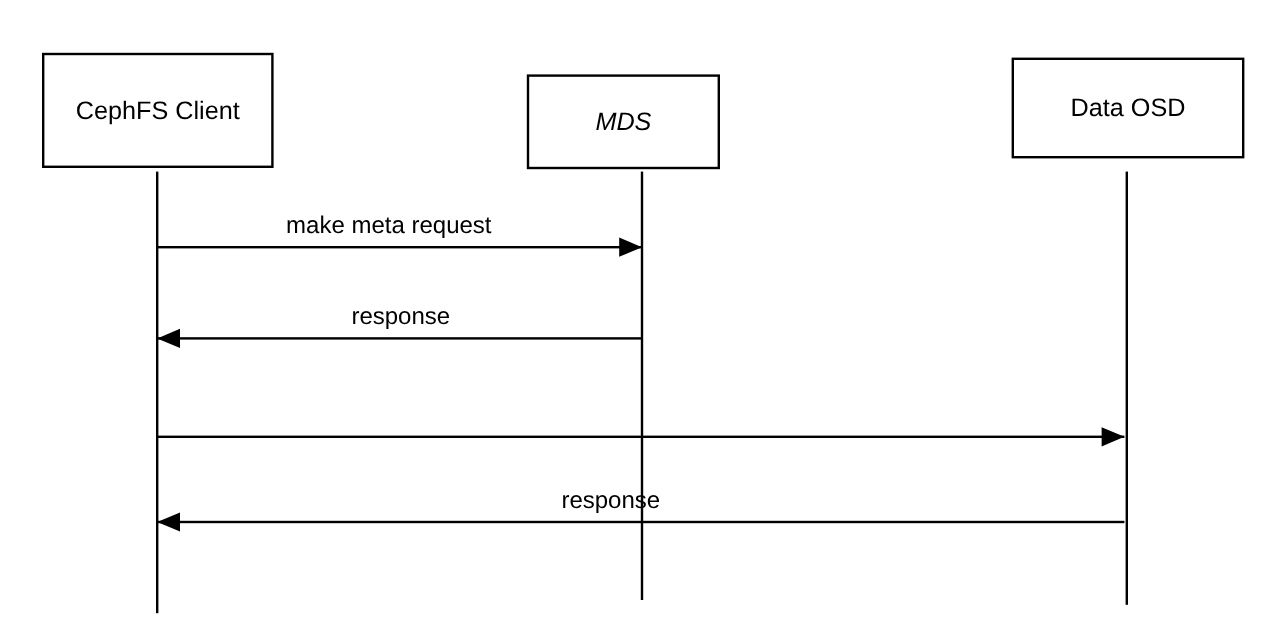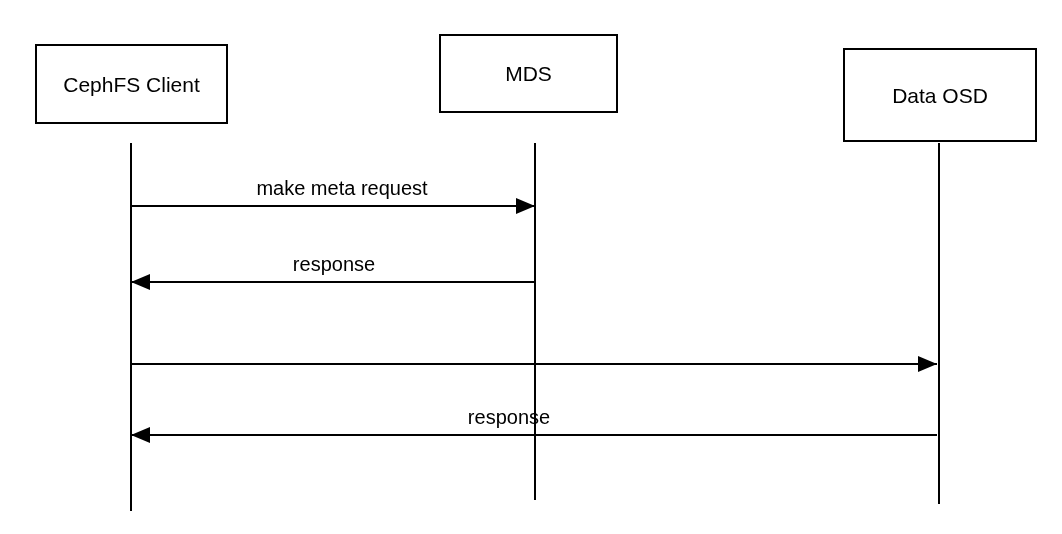--- a/index.html
+++ b/index.html
@@ -51,37 +51,37 @@
     border-bottom: 8px solid transparent;
   }
   .ah.right { border-left: 19px solid #000000; }
   .ah.left  { border-right: 19px solid #000000; }
 </style>
 </head>
 <body>
 
 <div class="canvas">
 
-  <div class="pbox" style="left:35px; top:44px; width:193px; height:80px;">
+  <div class="pbox" style="left:35px; top:44px; width:193px; height:96px;">
     <span>CephFS Client</span>
   </div>
 
-  <div class="pbox" style="left:439px; top:34px; width:179px; height:79px;">
+  <div class="pbox" style="left:439px; top:62px; width:161px; height:79px;font-style:italic;">
     <span>MDS</span>
   </div>
 
-  <div class="pbox" style="left:843px; top:48px; width:194px; height:94px;">
+  <div class="pbox" style="left:843px; top:48px; width:194px; height:84px;">
     <span>Data OSD</span>
   </div>
 
   <div class="lifeline" style="left:130px; top:143px; height:368px;"></div>
   <div class="lifeline" style="left:534px; top:143px; height:357px;"></div>
   <div class="lifeline" style="left:938px; top:143px; height:361px;"></div>
 
-  <div class="msg-label" style="left:324px; top:178px;margin-left:18px;">make meta request</div>
+  <div class="msg-label" style="left:324px; top:178px;">make meta request</div>
   <div class="msg-line" style="left:131px; top:205px; width:404px;"></div>
   <div class="ah right" style="left:516px; top:198px;"></div>
 
   <div class="msg-label" style="left:334px; top:254px;">response</div>
   <div class="msg-line" style="left:131px; top:281px; width:404px;"></div>
   <div class="ah left" style="left:131px; top:274px;"></div>
 
   <div class="msg-line" style="left:131px; top:363px; width:806px;"></div>
   <div class="ah right" style="left:918px; top:356px;"></div>
 

